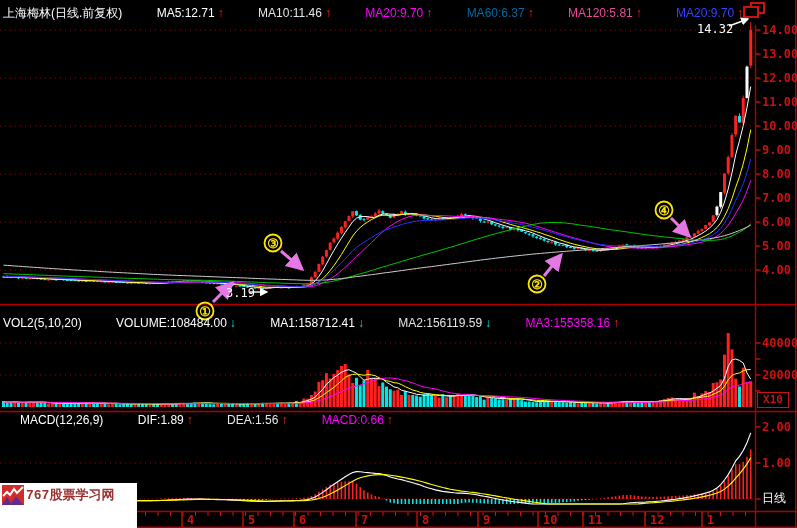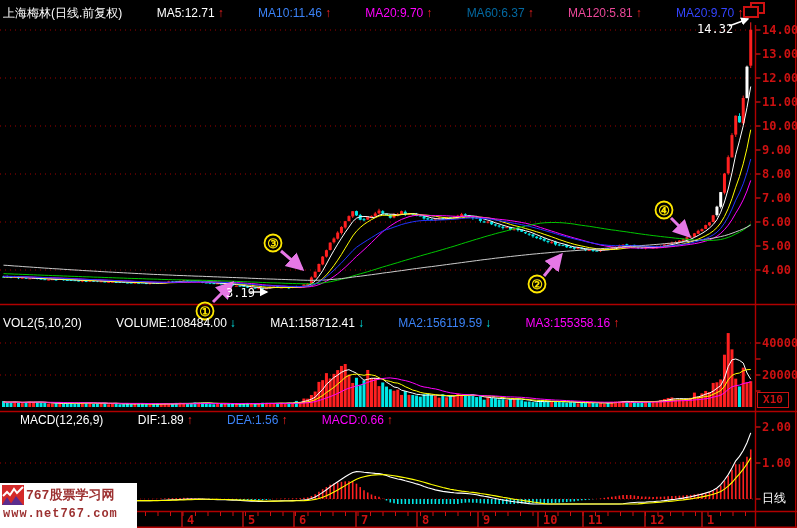--- a/index.html
+++ b/index.html
@@ -2,21 +2,21 @@
 <html><head>
 <meta charset="utf-8">
 <style>
   html,body{margin:0;padding:0;background:#000;}
   body{width:797px;height:528px;position:relative;overflow:hidden;
        font-family:"Liberation Sans",sans-serif;}
   .abs{position:absolute;}
   .hdr{font-size:12px;white-space:nowrap;letter-spacing:0;}
   .hdr span{margin-right:2px;text-align:center;}
   .itm{margin-left:9px;padding-left:20px;}
-  .c-white{color:#ffffff}.c-yellow{color:#3b82f6}.c-magenta{color:#ff00ff}
+  .c-white{color:#ffffff}.c-yellow{color:#e5e5e5}.c-magenta{color:#ff00ff}
   .c-green{color:#0369a1}.c-gray{color:#ec4899}.c-blue{color:#3344ff}
   .c-red{color:#ff2222}.c-cyan{color:#00e8e8}
   .arrow{font-weight:bold;margin-left:1px;}
   #restore-icon{left:743px;top:2px;width:24px;height:16px;}
   #restore-icon .sq{position:absolute;border:2px solid #cc1111;background:#000;}
   #restore-icon .back{left:7px;top:0;width:11px;height:8px;}
   #restore-icon .front{left:0;top:4px;width:12px;height:8px;}
   #x10-box{left:757px;top:392px;width:30px;height:14px;border:1px solid #cc1111;
      color:#cc1111;font:bold 11px "DejaVu Sans Mono",monospace;text-align:center;line-height:13px;}
   #period-label{left:762px;top:490px;color:#ffffff;font-size:12px;}
@@ -1053,14 +1053,13 @@
 <div id="watermark" class="abs">
   <div class="row1">
     <svg width="22" height="20" style="margin:2px">
       <rect x="0" y="0" width="22" height="20" fill="#d42a2a"></rect>
       <polyline points="1,11 5,7 8,10 12,4 15,8 21,2" stroke="#ffffff" stroke-width="2" fill="none"></polyline>
       <polygon points="0,20 5,12 10,20" fill="#5b2d8e"></polygon>
       <polygon points="8,20 14,11 21,20" fill="#5b2d8e"></polygon>
     </svg>
     <span class="t">767股票学习网</span>
   </div>
-  <div class="row2">www.net767.com</div>
 </div>
 
 </body></html>

